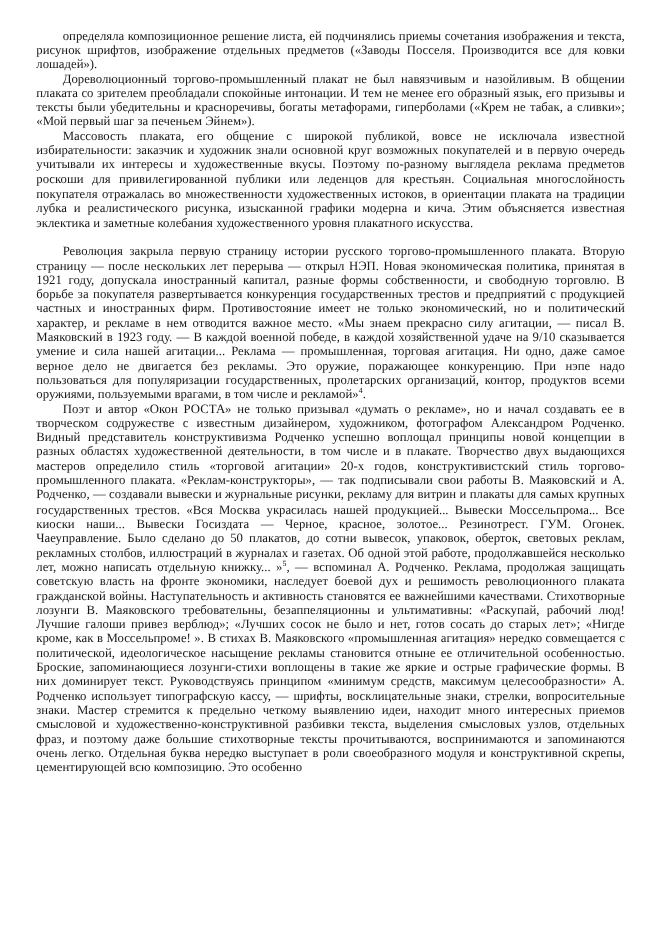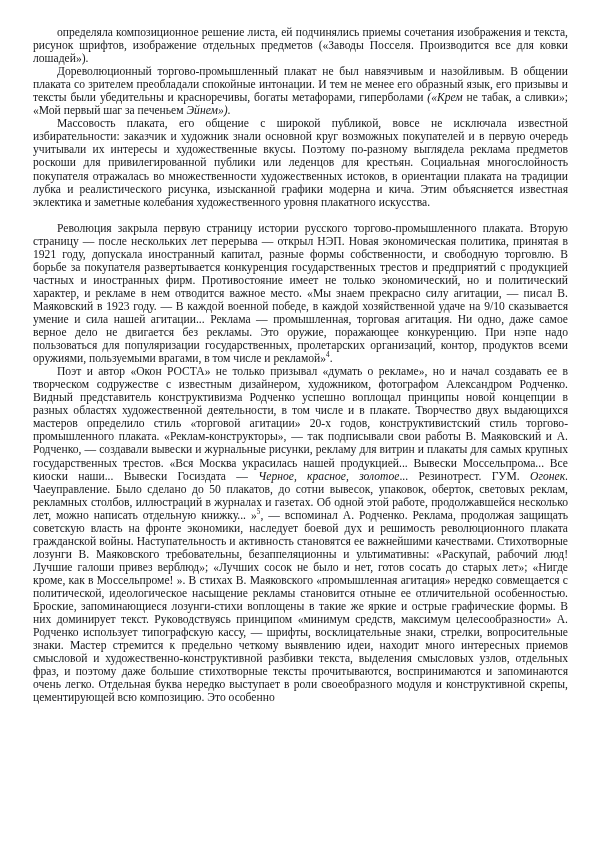--- a/index.html
+++ b/index.html
@@ -32,21 +32,20 @@
     font-size: 11.6px;
     line-height: 13.05px;
     text-indent: 24px;
     hyphens: none;
     color: #15171a;
   }
   .spacer {
     height: 13px;
   }
   .it {
-    font-style: italic;
   }
   sup.fn {
     font-size: 7.2px;
     vertical-align: super;
     line-height: 0;
   }
 </style>
 </head>
 <body>
 

